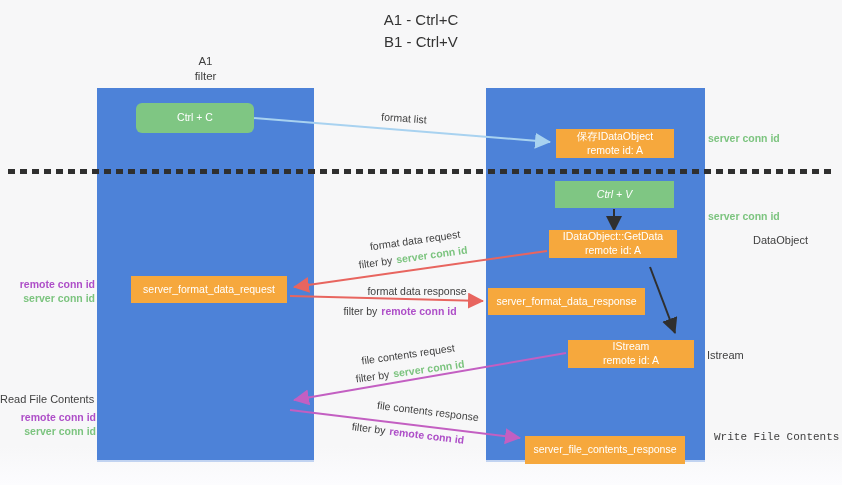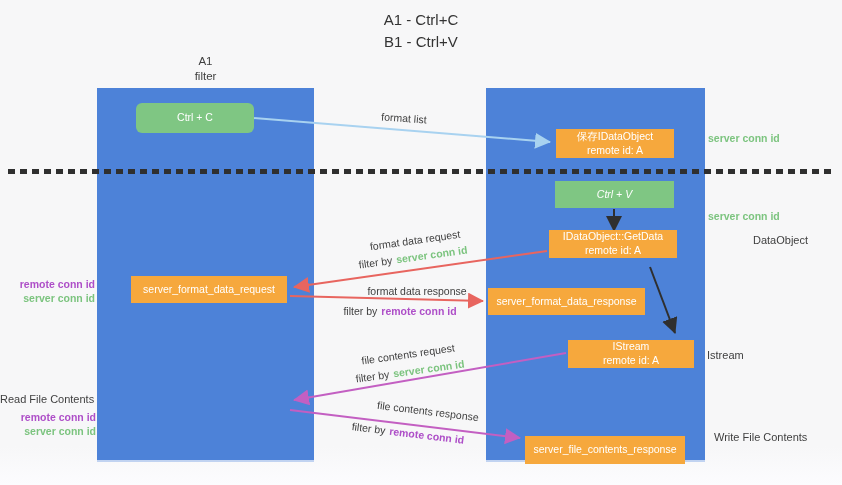--- a/index.html
+++ b/index.html
@@ -167,21 +167,21 @@
     <span>file contents response</span>
   </div>
   <div class="edge-label" style="left:408px;top:433px;transform:translate(-50%,-50%) rotate(7deg);">
     <span class="flt">filter by</span><span class="purple-t">remote conn id</span>
   </div>
 
   <div class="side-label bold-green" style="left:708px;top:132px;">server conn id</div>
   <div class="side-label bold-green" style="left:708px;top:210px;">server conn id</div>
   <div class="side-label" style="left:712px;top:234px;margin-left:41px;">DataObject</div>
   <div class="side-label" style="left:707px;top:349px;">Istream</div>
-  <div class="side-label" style="left:714px;top:431px;">Write File Contents</div>
+  <div class="side-label" style="left:714px;top:431px;font-family:Liberation Mono, monospace;">Write File Contents</div>
 
   <div class="conn-pair" style="left:0;top:277px;width:95px;">
     <div class="purple-t">remote conn id</div>
     <div class="green-t">server conn id</div>
   </div>
   <div class="side-label" style="left:0;top:393px;width:93px;text-align:right;">Read File Contents</div>
   <div class="conn-pair" style="left:0;top:410px;width:96px;">
     <div class="purple-t">remote conn id</div>
     <div class="green-t">server conn id</div>
   </div>

